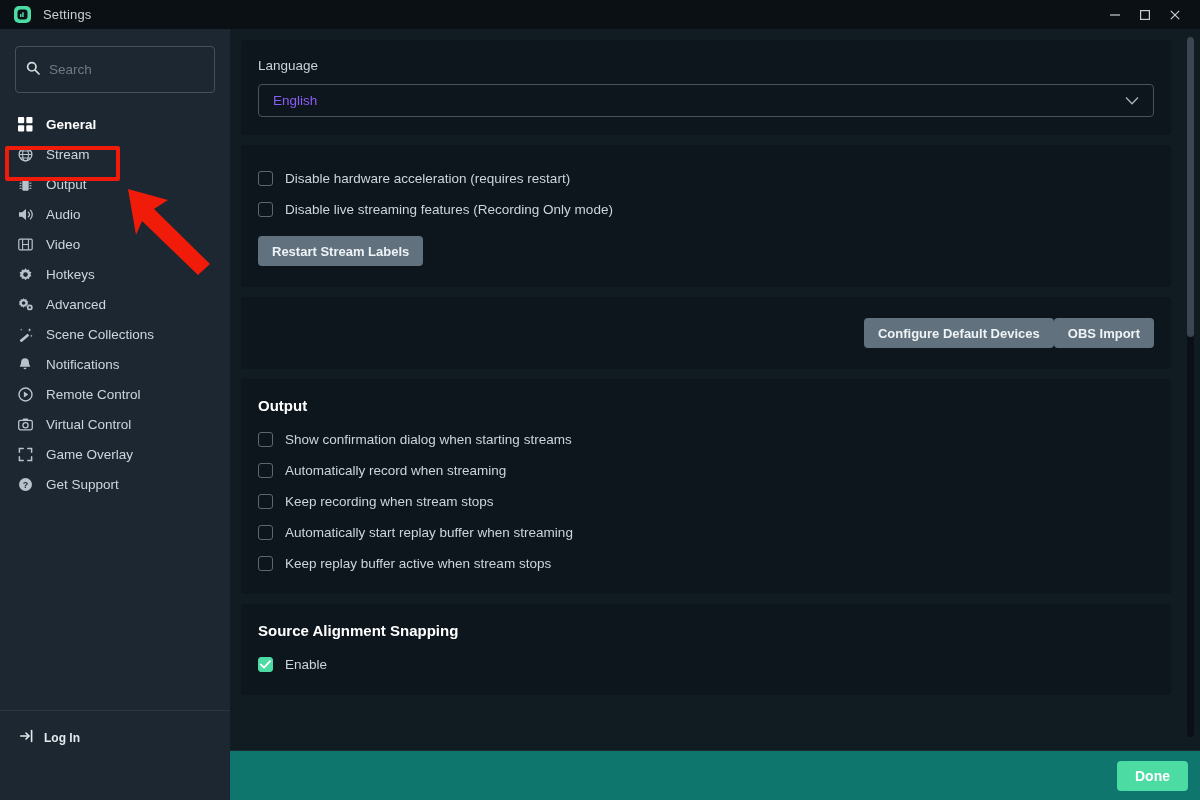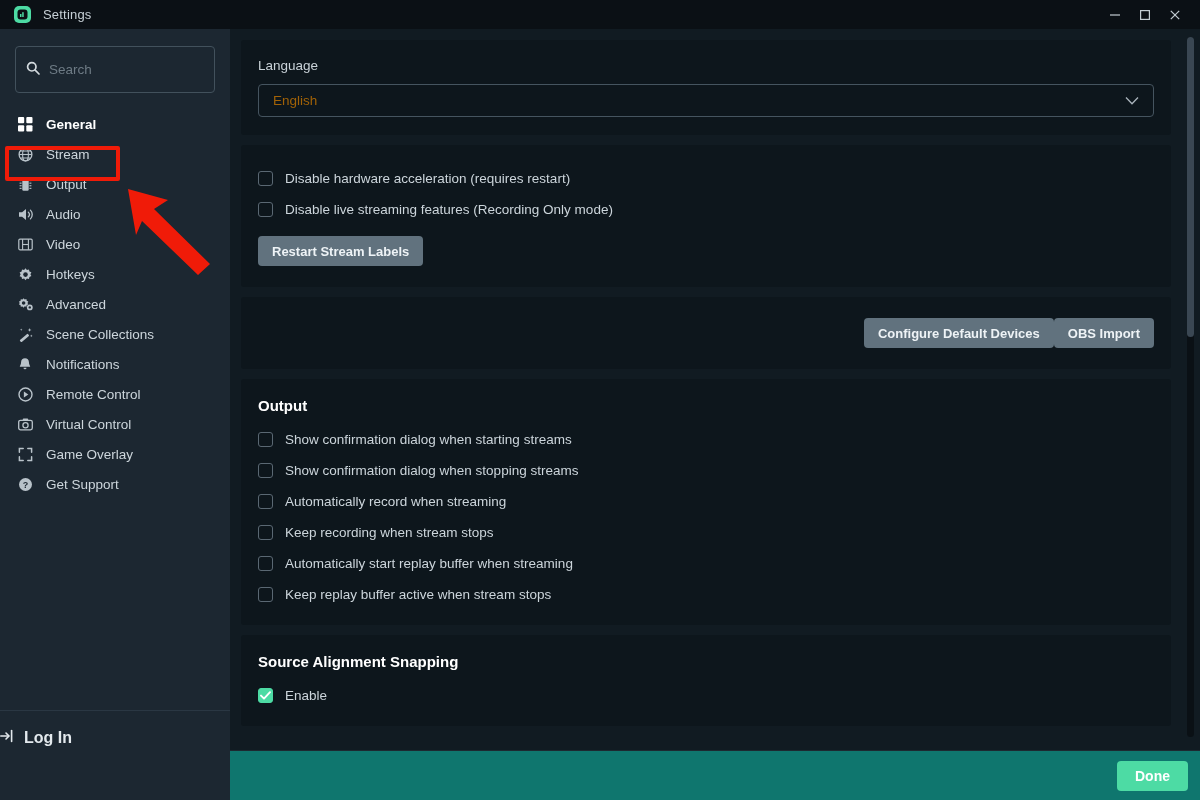--- a/index.html
+++ b/index.html
@@ -93,21 +93,22 @@
   .nav-item.active .nav-ico { color: #ffffff; }
 
   .sidebar-footer {
     position: absolute; left: 0; bottom: 36px;
     width: 230px; height: 54px;
     border-top: 1px solid #2a3743;
     display: flex; align-items: center;
   }
   .login-row {
     display: flex; align-items: center;
-    color: #e3e9ed; font-size: 16px; font-weight: bold;
+    padding-left: 20px;
+    color: #e3e9ed; font-size: 12px; font-weight: bold;
   }
   .login-row .nav-ico { color: #e3e9ed; }
   .login-row .nav-label { margin-left: 9px; }
 
   
   .content {
     position: relative;
     flex: 1 1 auto;
     height: 771px;
     background: #111b22;
@@ -131,21 +132,21 @@
     color: #c9d2d8; font-size: 13.5px;
     margin-bottom: 11px;
   }
   .select {
     position: relative;
     height: 33px;
     border: 1px solid #45545f;
     border-radius: 4px;
     display: flex; align-items: center;
     padding: 0 14px;
-    color: #a16207; font-size: 13.5px;
+    color: #8b5cf6; font-size: 13.5px;
   }
   .select .chev {
     position: absolute; right: 14px; top: 50%;
     transform: translateY(-50%);
     color: #aab4bc;
   }
 
   .cbrow {
     display: flex; align-items: center;
     height: 25px;
@@ -499,26 +500,20 @@
           <div class="cbrow">
             <span class="cbox">
               
             </span>
             <span class="cblabel">Show confirmation dialog when starting streams</span>
           </div>
           <div class="cbrow">
             <span class="cbox">
               
             </span>
-            <span class="cblabel">Show confirmation dialog when stopping streams</span>
-          </div>
-          <div class="cbrow">
-            <span class="cbox">
-              
-            </span>
             <span class="cblabel">Automatically record when streaming</span>
           </div>
           <div class="cbrow">
             <span class="cbox">
               
             </span>
             <span class="cblabel">Keep recording when stream stops</span>
           </div>
           <div class="cbrow">
             <span class="cbox">

